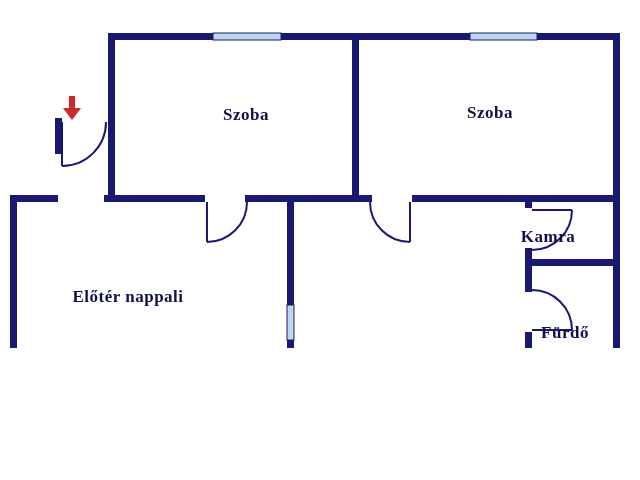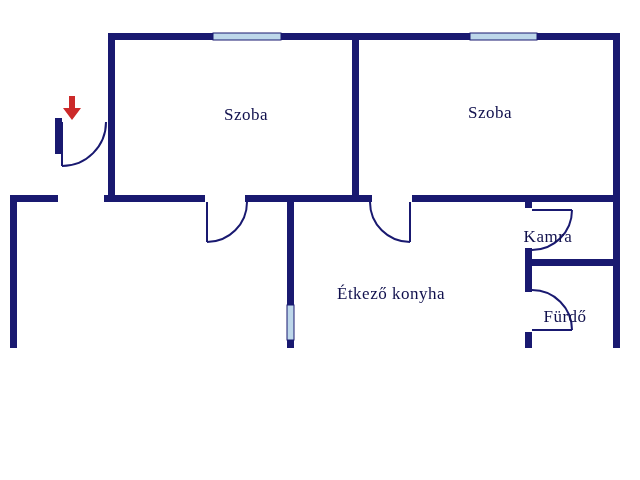--- a/index.html
+++ b/index.html
@@ -7,20 +7,21 @@
     padding: 0;
     background: var(--color-background, #ffffff);
     font-family: "Liberation Serif", "DejaVu Serif", serif;
   }
   .floorplan {
     position: relative;
     width: 640px;
     height: 348px;
     background: var(--color-background, #ffffff);
     overflow: hidden;
+    font-weight: bold;
   }
   .floorplan svg {
     position: absolute;
     left: 0;
     top: 0;
   }
   .wall {
     fill: var(--color-wall, #191970);
     stroke: none;
   }
@@ -102,16 +103,16 @@
 
     <line class="door-leaf" x1="466" y1="383" x2="466" y2="421"></line>
     <path class="door-arc" d="M 428 383 A 38 38 0 0 0 466 421"></path>
 
     <path class="arrow" d="M 69 96 L 75 96 L 75 108 L 81 108 L 72 120 L 63 108 L 69 108 Z"></path>
     <path class="arrow" d="M 450 420 L 459 432 L 453 432 L 453 446 L 447 446 L 447 432 L 441 432 Z"></path>
   </svg>
 
   <div class="room-label" style="left:246px; top:115px;">Szoba</div>
   <div class="room-label" style="left:490px; top:113px;">Szoba</div>
-  <div class="room-label" style="left:391px; top:294px;">Étkező konyha</div>
+  <div class="room-label" style="left:128px; top:297px;">Előtér nappali</div>
   <div class="room-label" style="left:548px; top:237px;">Kamra</div>
-  <div class="room-label" style="left:565px; top:317px;">Fürdő</div>
+  <div class="room-label" style="left:565px; top:333px;">Fürdő</div>
 </div>
 
 </body></html>

